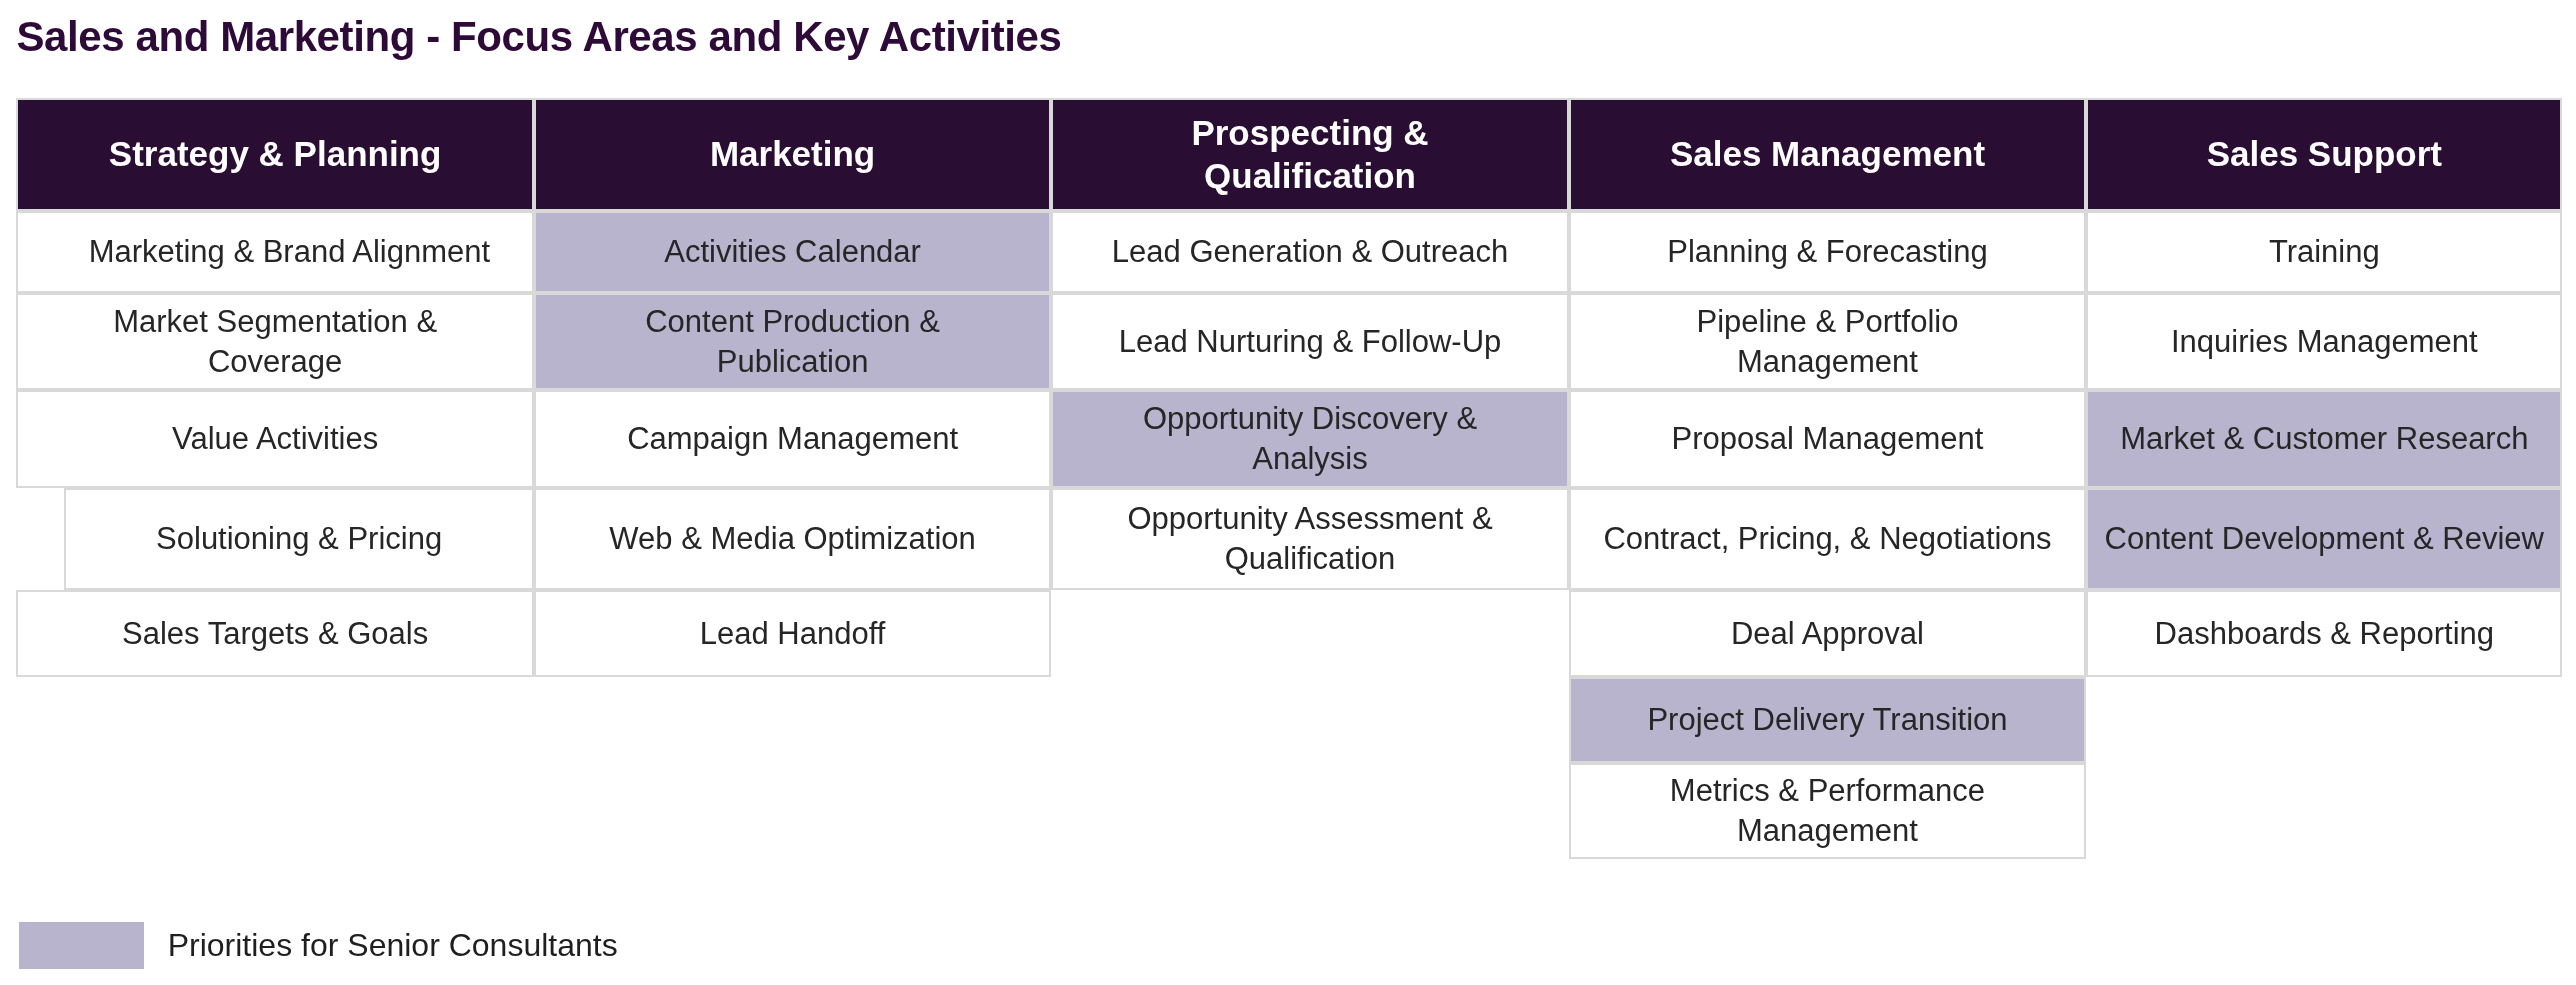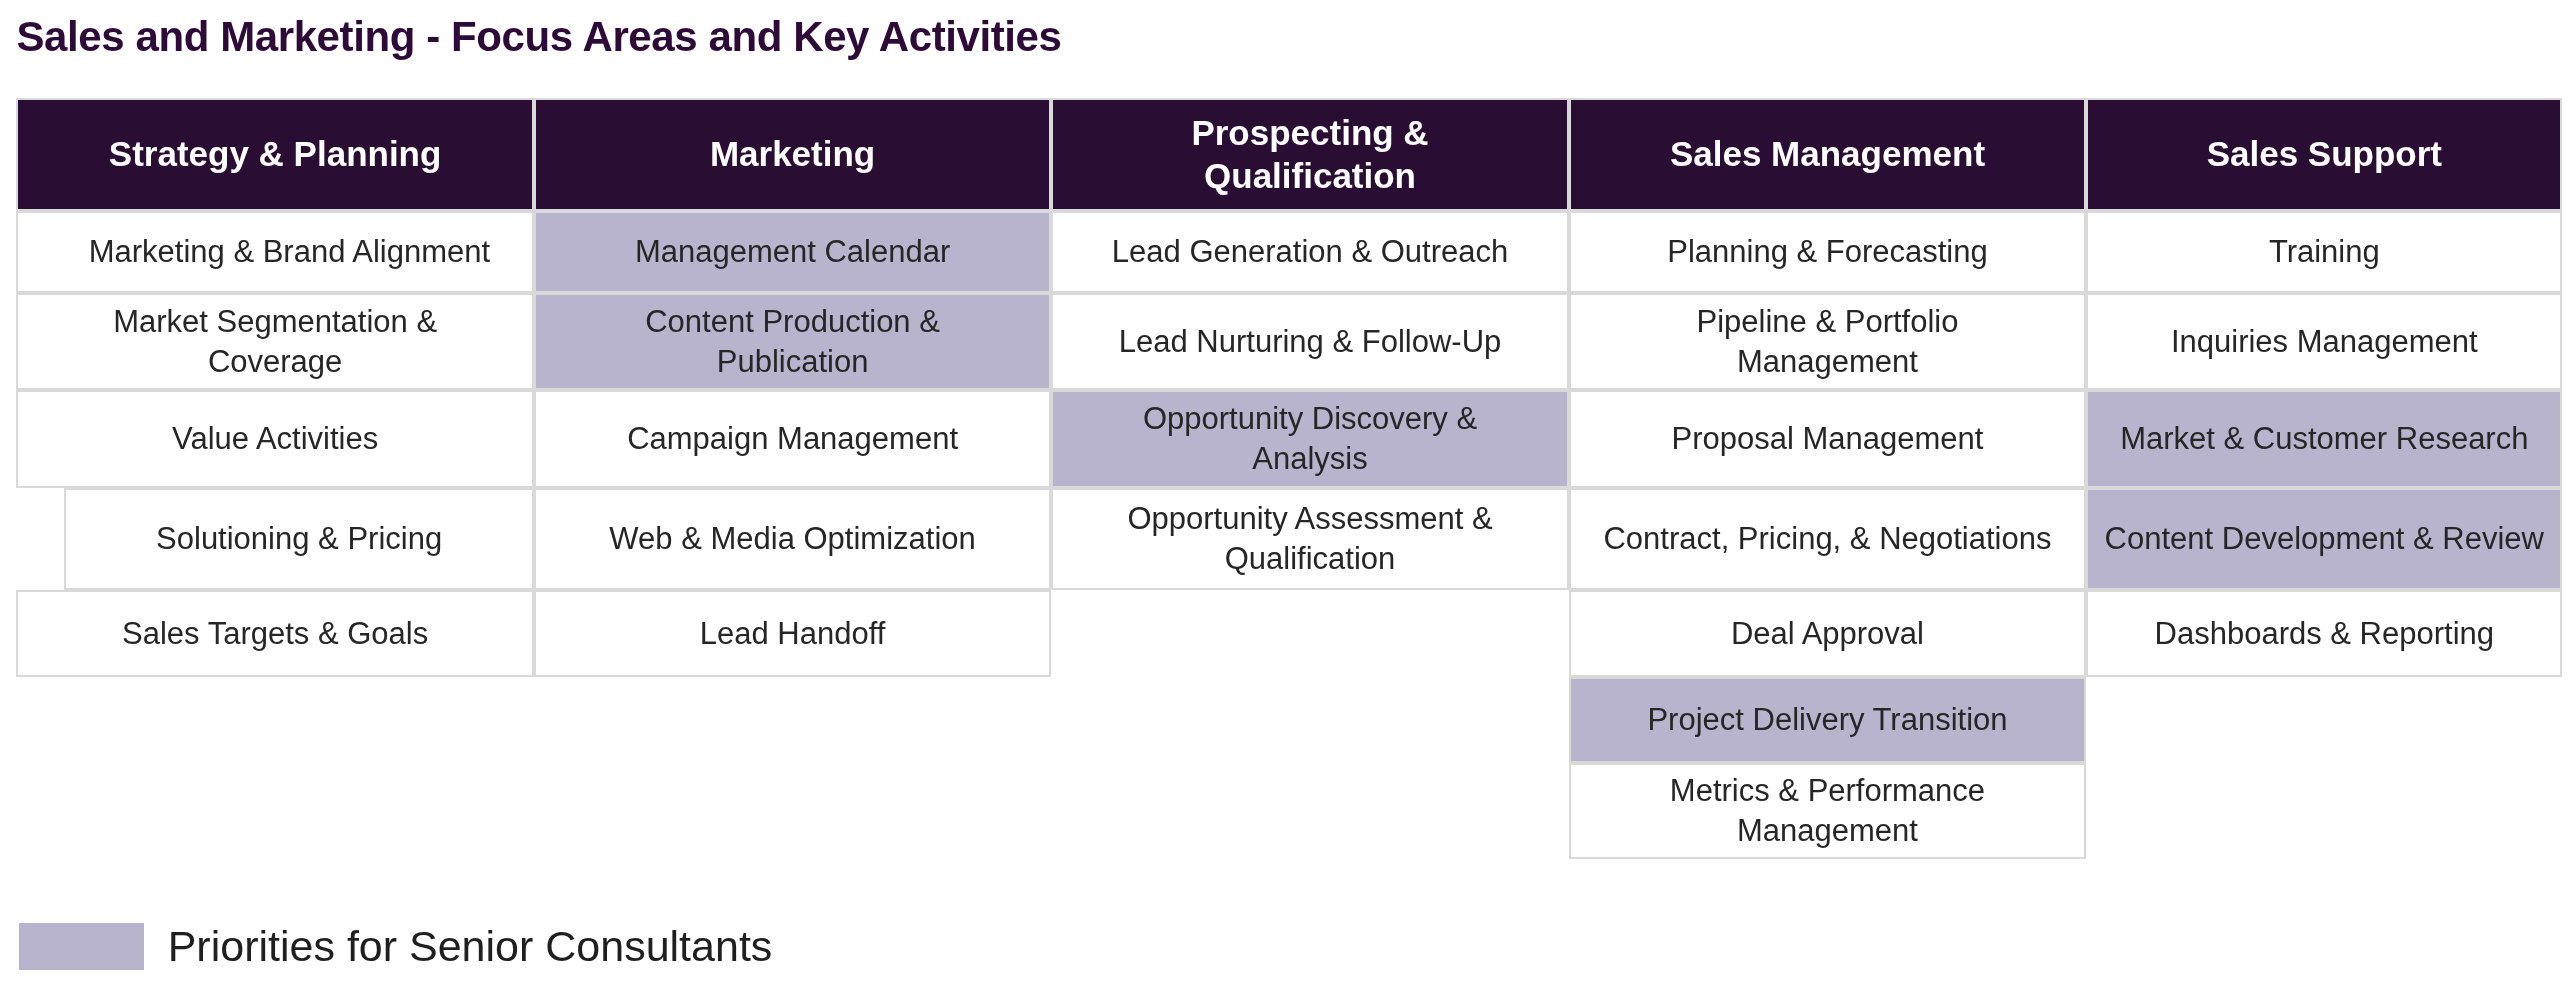--- a/index.html
+++ b/index.html
@@ -69,42 +69,42 @@
     align-items: center;
   }
   .legend-swatch {
     width: 125px;
     height: 47px;
     background: #b8b4cd;
     flex: 0 0 auto;
   }
   .legend-label {
     margin-left: 24px;
-    font-size: 43px;
+    font-size: 32px;
     font-weight: 300;
     color: #1f1f1f;
     white-space: nowrap;
   }
 </style>
 </head>
 <body>
 
 <div class="stage">
   <div class="title">Sales and Marketing - Focus Areas and Key Activities</div>
 
   <div class="grid" id="focus-table">
       <div class="cell header" style="grid-area: 1 / 1;">Strategy &amp; Planning</div>
       <div class="cell" style="grid-area: 2 / 1; padding-left: 45px;">Marketing &amp; Brand Alignment</div>
       <div class="cell" style="grid-area: 3 / 1;">Market Segmentation &amp;
 Coverage</div>
       <div class="cell" style="grid-area: 4 / 1;">Value Activities</div>
       <div class="cell" style="grid-area: 5 / 1; margin-left: 48px;">Solutioning &amp; Pricing</div>
       <div class="cell" style="grid-area: 6 / 1;">Sales Targets &amp; Goals</div>
       <div class="cell header" style="grid-area: 1 / 2;">Marketing</div>
-      <div class="cell hl" style="grid-area: 2 / 2;">Management Calendar</div>
+      <div class="cell hl" style="grid-area: 2 / 2;">Activities Calendar</div>
       <div class="cell hl" style="grid-area: 3 / 2;">Content Production &amp;
 Publication</div>
       <div class="cell" style="grid-area: 4 / 2;">Campaign Management</div>
       <div class="cell" style="grid-area: 6 / 2;">Lead Handoff</div>
       <div class="cell" style="grid-area: 5 / 2;">Web &amp; Media Optimization</div>
       <div class="cell header" style="grid-area: 1 / 3;">Prospecting &amp;
 Qualification</div>
       <div class="cell" style="grid-area: 2 / 3;">Lead Generation &amp; Outreach</div>
       <div class="cell" style="grid-area: 3 / 3;">Lead Nurturing &amp; Follow-Up</div>
       <div class="cell hl" style="grid-area: 4 / 3;">Opportunity Discovery &amp;

